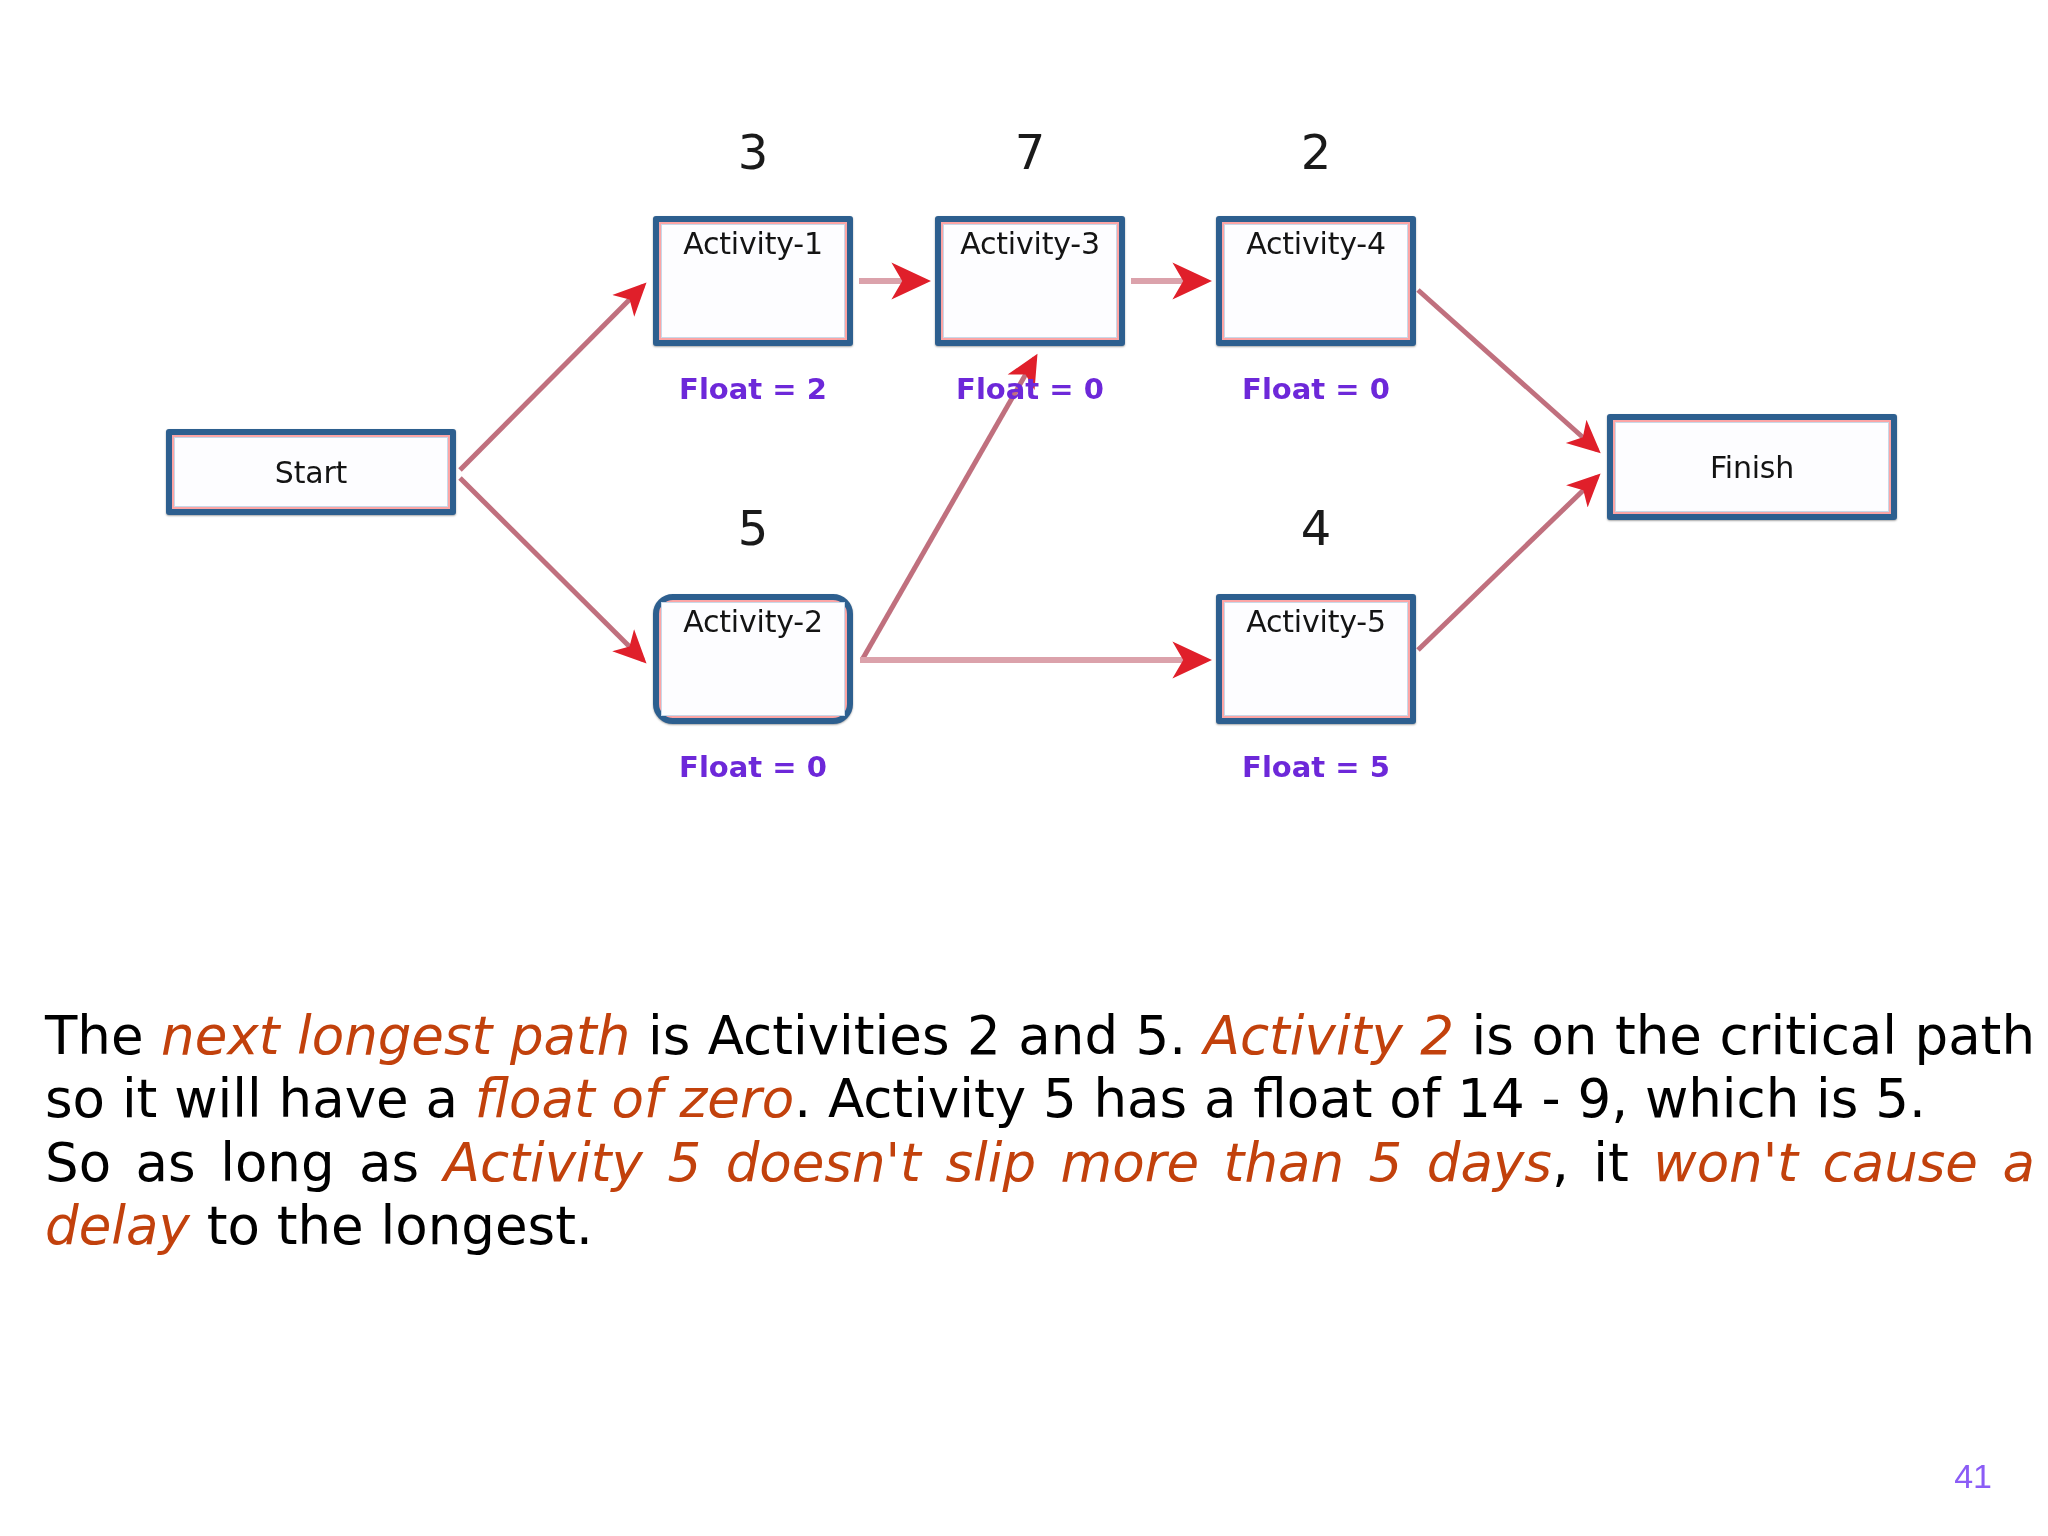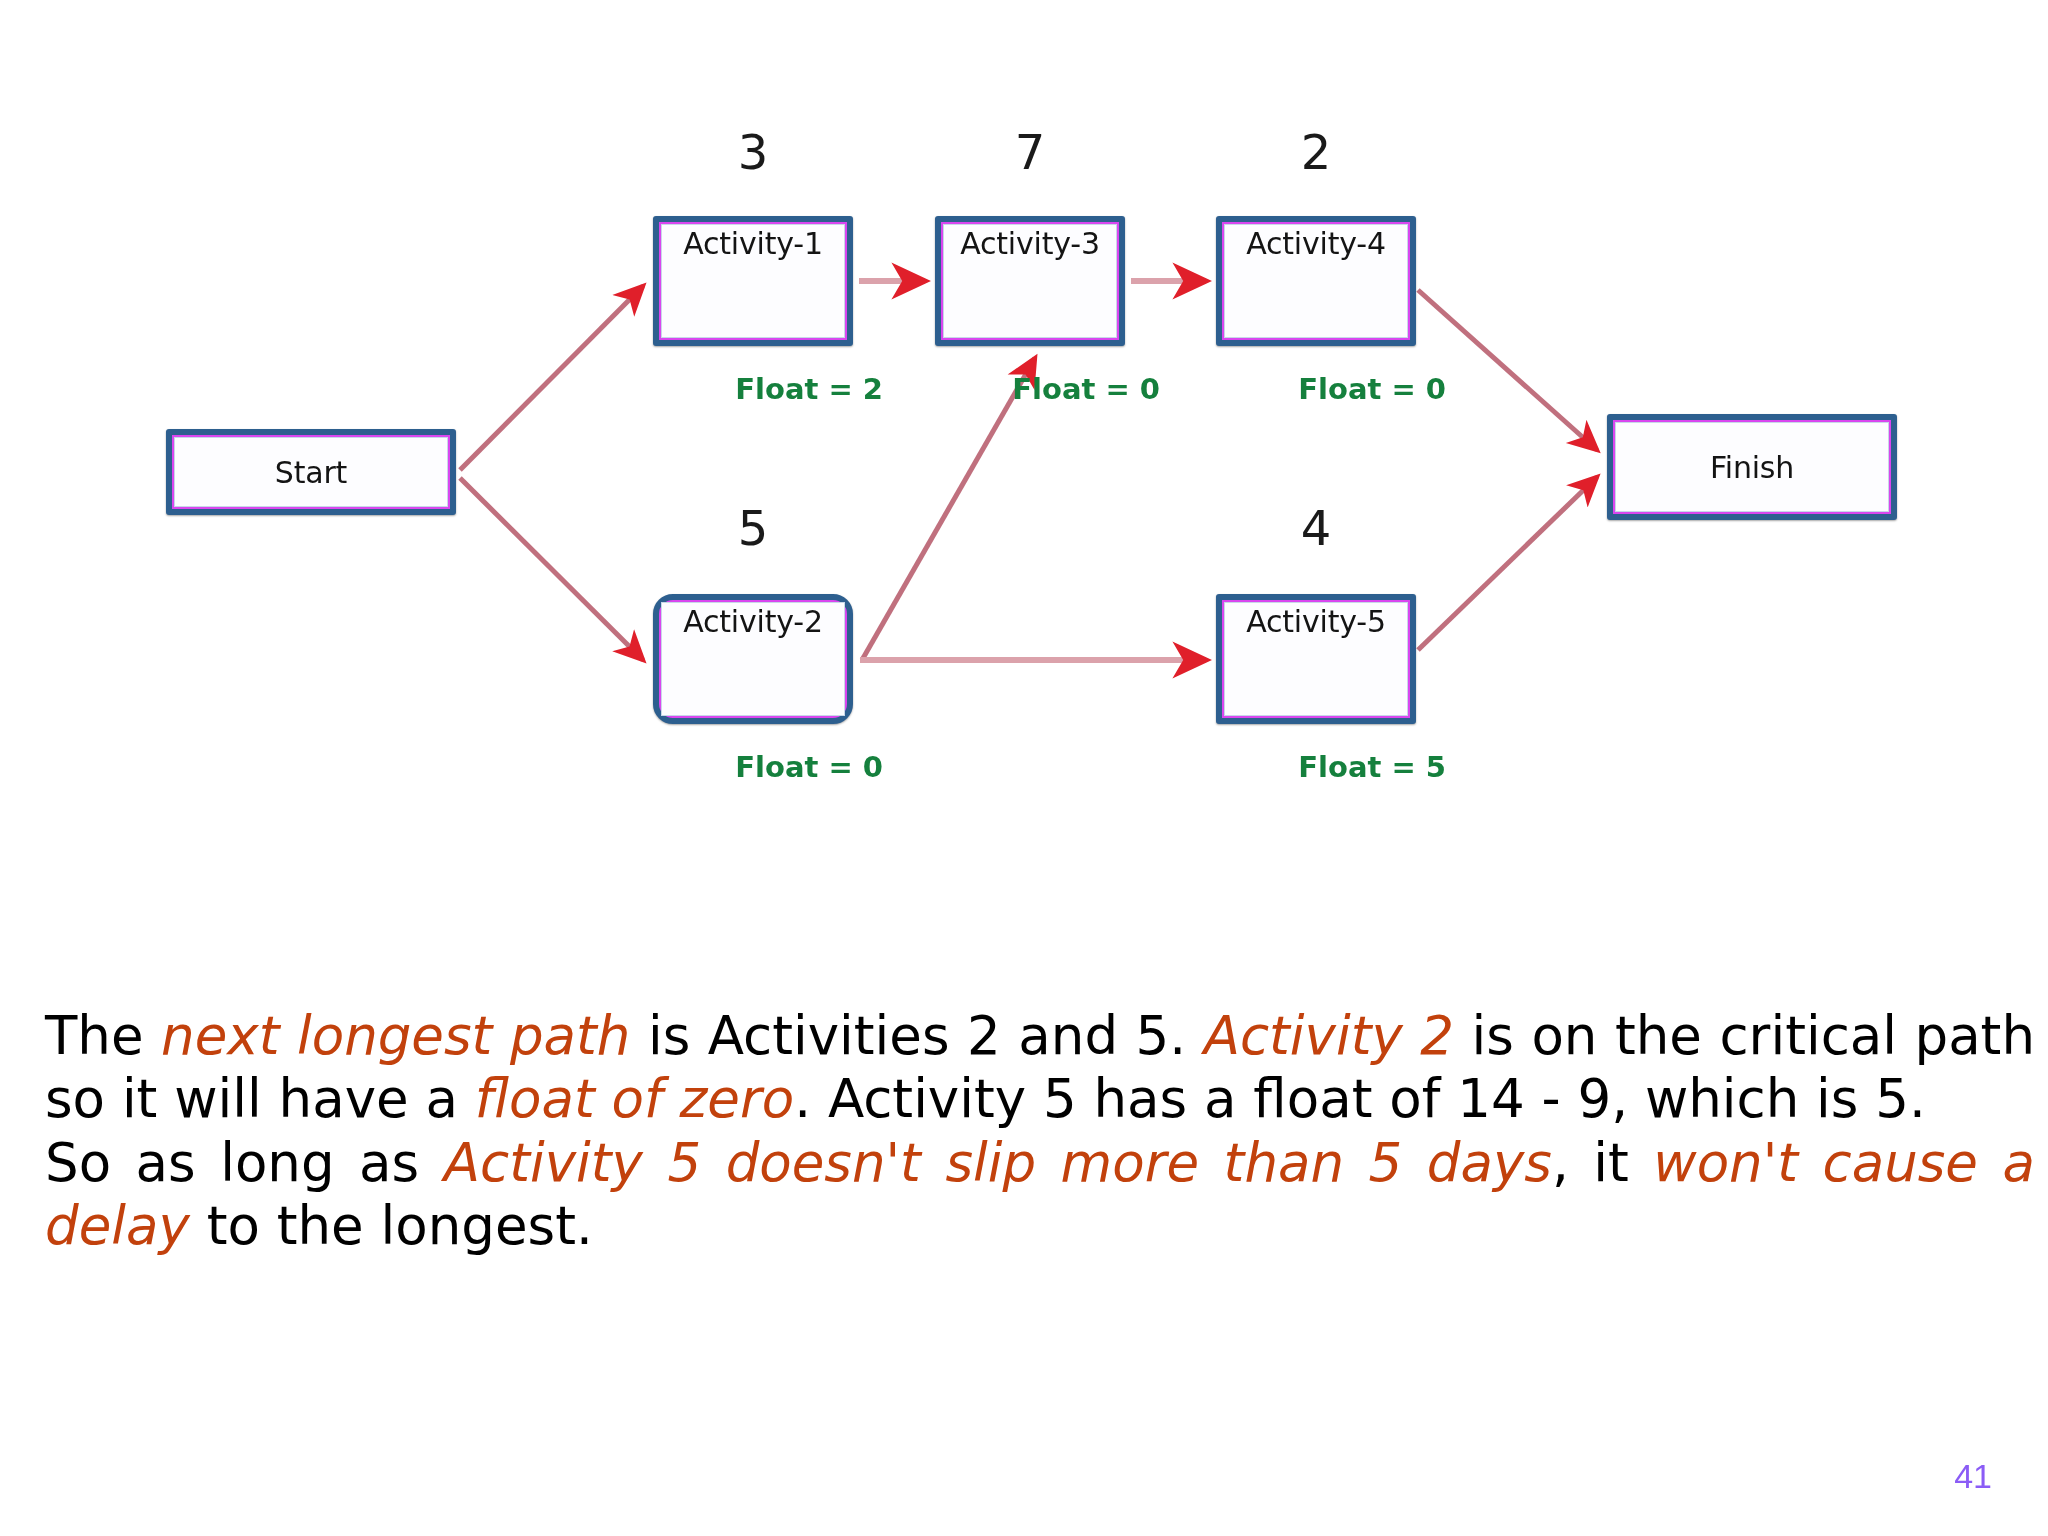--- a/index.html
+++ b/index.html
@@ -37,21 +37,21 @@
     left: 0;
     top: 0;
     width: 2048px;
     height: 880px;
   }
 
   
   .node {
     position: absolute;
     box-sizing: border-box;
-    background: #d946ef;
+    background: #fca5a5;
     border: 6px solid #2d5f8f;
     border-radius: 3px;
     box-shadow: 0 1px 2px rgba(0,0,0,0.35);
     z-index: 5;
   }
   .node .inner {
     position: absolute;
     inset: 2px;
     background: #fdfdff;
     border: 1px solid #c8d8e8;
@@ -99,22 +99,22 @@
   #dur-act4 { left: 1276px; top: 124px; }
   #dur-act2 { left: 713px;  top: 500px; }
   #dur-act5 { left: 1276px; top: 500px; }
 
   
   .float-label {
     position: absolute;
     font-family: "DejaVu Sans", "Liberation Sans", sans-serif;
     font-size: 29px;
     font-weight: 600;
-    color: #15803d;
-    text-align: right;
+    color: #6d28d9;
+    text-align: center;
     width: 260px;
     white-space: nowrap;
     z-index: 4;
   }
   #float-act1 { left: 623px;  top: 372px; }
   #float-act3 { left: 900px;  top: 372px; }
   #float-act4 { left: 1186px; top: 372px; }
   #float-act2 { left: 623px;  top: 750px; }
   #float-act5 { left: 1186px; top: 750px; }
 

